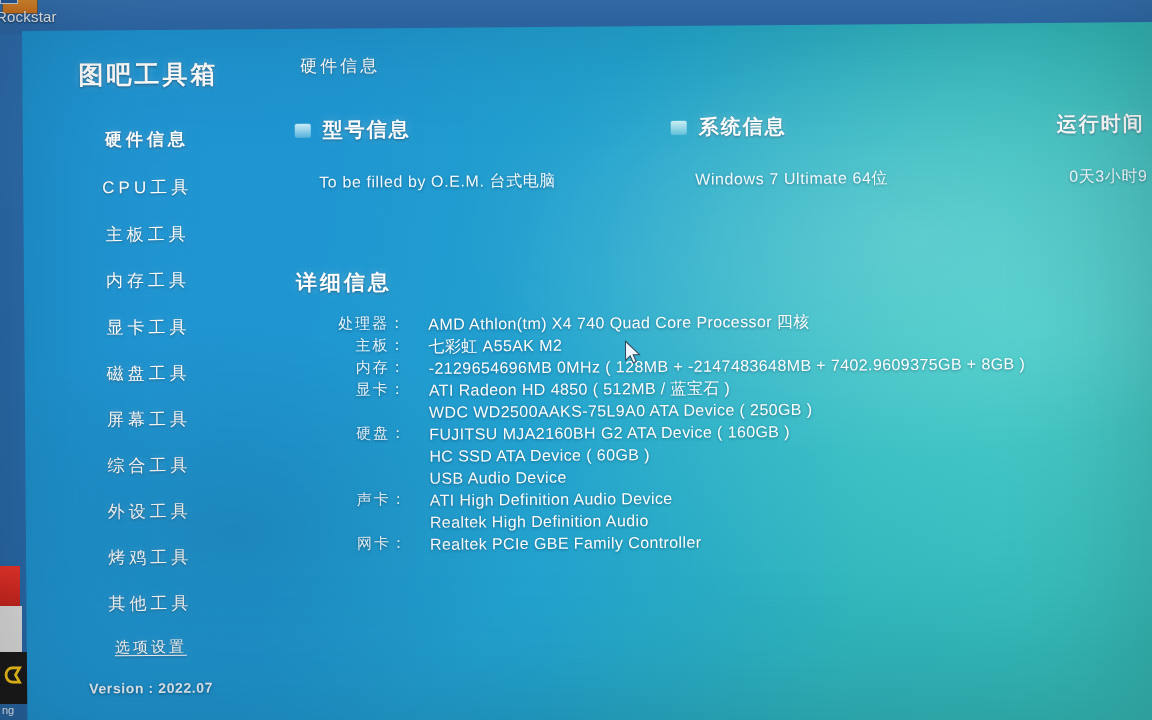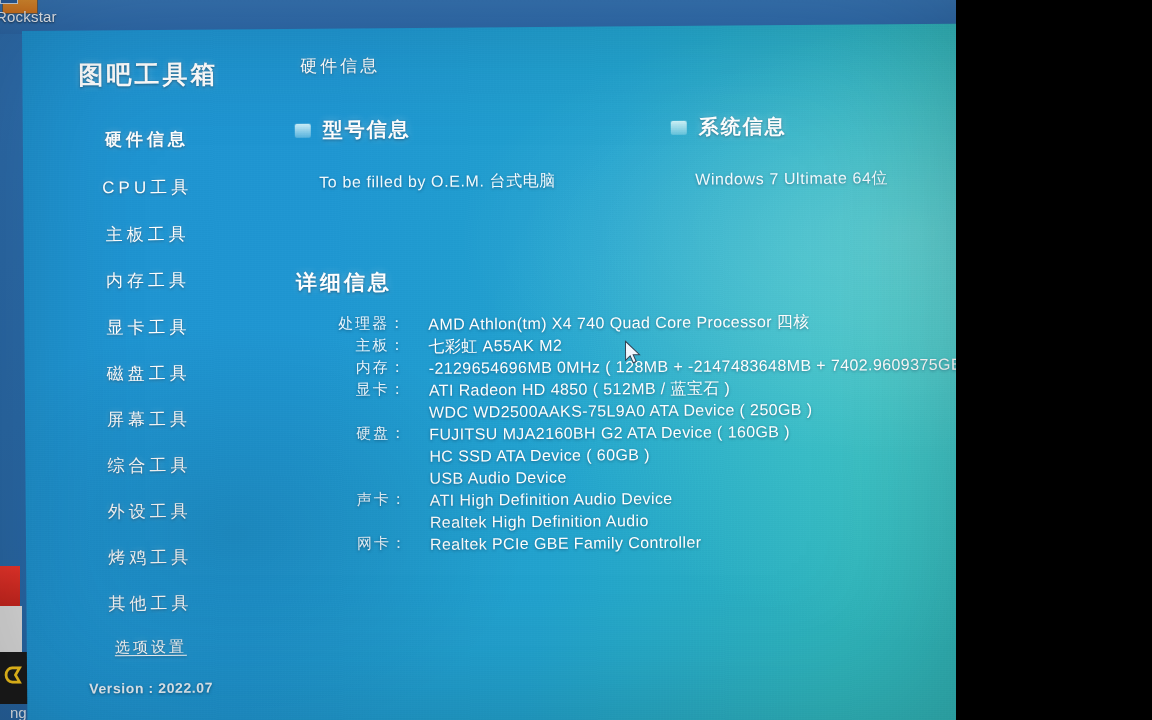--- a/index.html
+++ b/index.html
@@ -1,19 +1,19 @@
 <!DOCTYPE html>
 <html><head>
 <meta charset="utf-8">
 <style>
   html,body{margin:0;padding:0;background:#000;}
   body{width:1152px;height:720px;overflow:hidden;font-family:"Liberation Sans","DejaVu Sans",sans-serif;}
 
   #photo{
-    position:relative;width:956px;height:720px;overflow:hidden;
+    position:relative;width:1152px;height:720px;overflow:hidden;
     background:#14325c;
   }
 
   
   #desktop{
     position:absolute;inset:0;
     background:linear-gradient(160deg,#2f6fb0 0%,#2a6aa8 40%,#245f9a 100%);
   }
   #desk-taskbar-top{
     position:absolute;left:0;top:0;width:1152px;height:34px;
@@ -32,21 +32,21 @@
   #desk-icon-img2{
     position:absolute;left:0px;top:-14px;width:16px;height:16px;
     background:#2b5f9e;border:1px solid #cfd8e3;
   }
   
   .desk-left{position:absolute;left:0;}
   #dl-red{top:566px;width:20px;height:44px;background:linear-gradient(180deg,#e8342b 0%,#c0231c 100%);}
   #dl-white{top:606px;width:22px;height:46px;background:#d9d9d9;}
   #dl-dark{top:652px;width:40px;height:52px;background:#1b1b1b;}
   #dl-dark-smile{position:absolute;left:4px;top:664px;width:20px;height:24px;color:#f2c21c;font-size:22px;font-weight:bold;line-height:24px;}
-  #dl-bottom-text{position:absolute;left:10px;top:704px;color:#dfe6ee;font-size:15px;}
+  #dl-bottom-text{position:absolute;left:2px;top:704px;color:#dfe6ee;font-size:11px;}
 
   
   #app{
     position:absolute;left:22px;top:31px;width:1160px;height:700px;
     transform:rotate(-0.45deg);
     transform-origin:0 0;
     background:
       radial-gradient(900px 520px at 88% 44%, rgba(96,225,219,.55) 0%, rgba(96,225,219,0) 62%),
       linear-gradient(100deg,#1f93d2 0%,#1f97d3 26%,#22a3cf 48%,#2fb6bd 72%,#36bcb6 100%);
     overflow:hidden;

